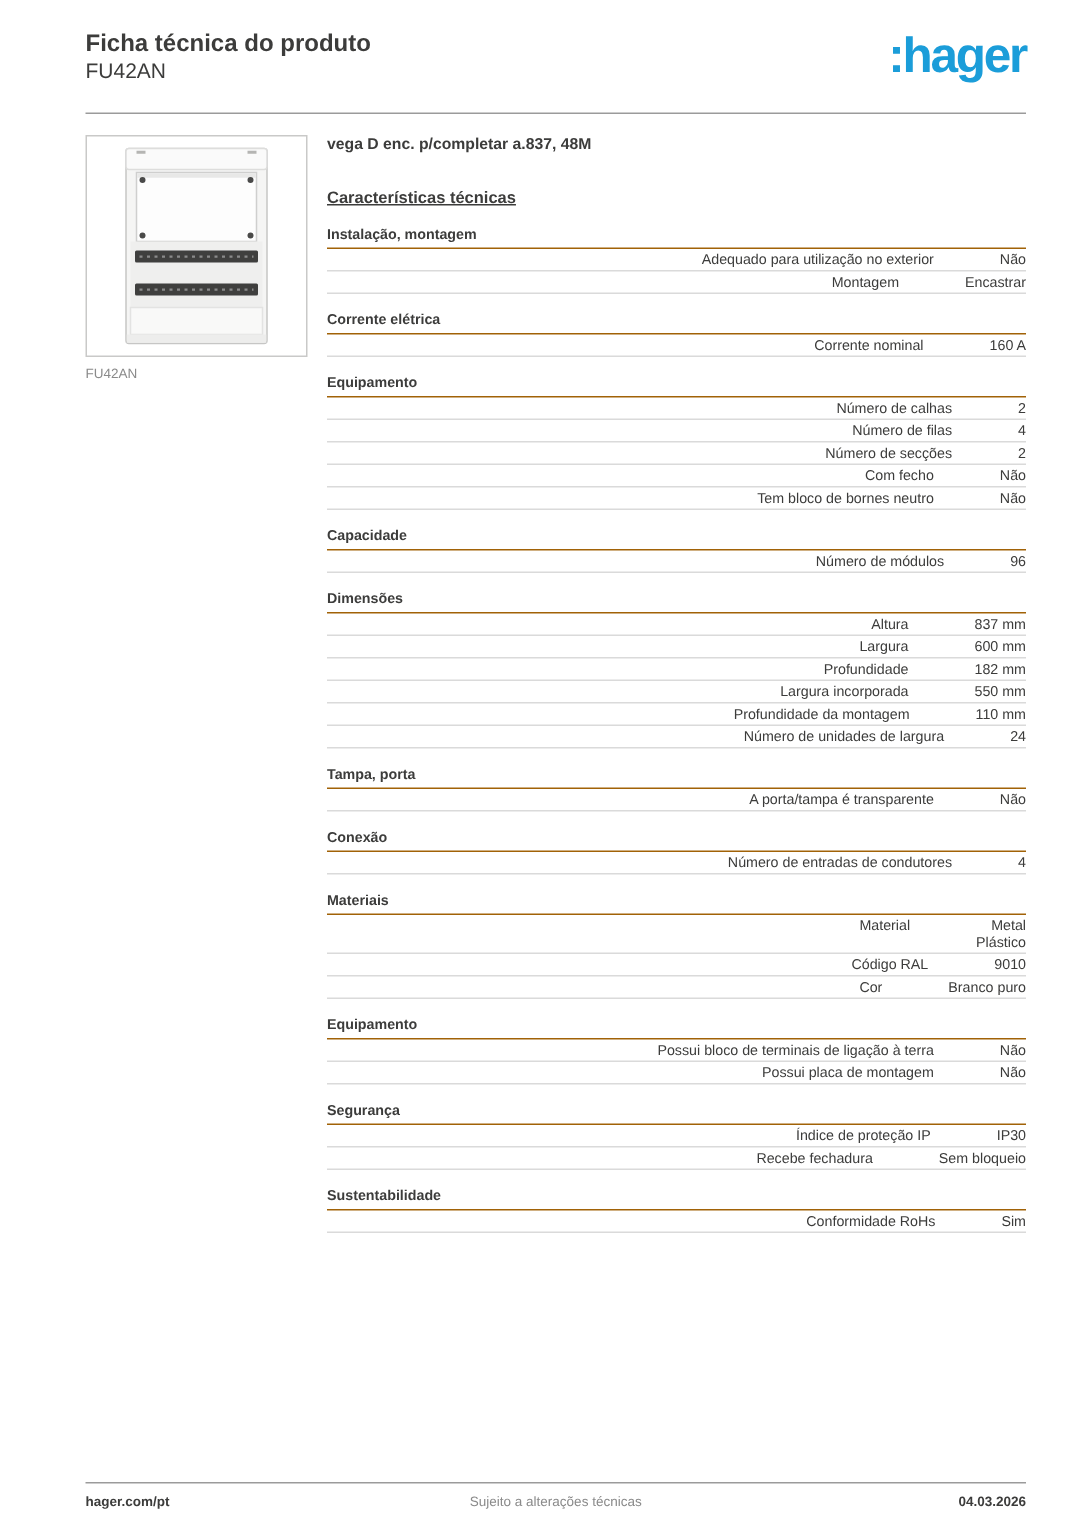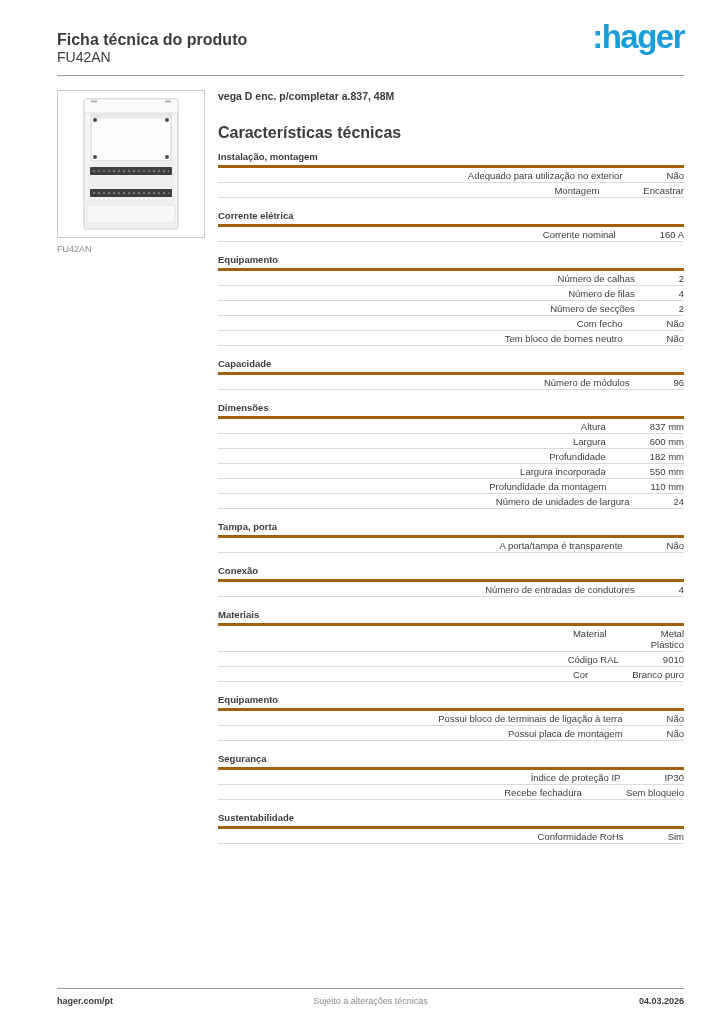--- a/index.html
+++ b/index.html
@@ -8,41 +8,41 @@
     width: 724px; height: 1024px;
     font-family: "Liberation Sans", sans-serif;
     color: #3c3c3b;
     position: relative;
     overflow: hidden;
   }
   .page { position: absolute; inset: 0; background: #fff; }
 
   
   .header { position: absolute; left: 57px; top: 20px; right: 40px; }
-  .doc-title { font-size: 16px; font-weight: bold; color: #3c3c3b; line-height: 19px; margin-top: 10px; }
+  .doc-title { font-size: 16px; font-weight: bold; color: #3c3c3b; line-height: 19px; }
   .doc-code  { font-size: 14px; color: #3c3c3b; line-height: 17px; }
   .logo { position: absolute; right: 0; top: 2px; font-size: 33px; font-weight: bold;
           color: #1b9dd9; letter-spacing: -1.5px; line-height: 30px; }
   .header-rule { position: absolute; left: 57px; right: 40px; top: 75px;
                  border-top: 1px solid #9b9b9b; }
 
   
   .image-col { position: absolute; left: 57px; top: 90px; width: 148px; }
   .image-box { width: 148px; height: 148px; border: 1px solid #c9c9c8; background: #fff;
                display: flex; align-items: flex-start; justify-content: flex-start; padding: 6px; }
   .image-caption { margin-top: 6px; font-size: 9px; color: #8a8a8a; }
 
   
   .spec-col { position: absolute; left: 218px; top: 90px; width: 466px; }
   .product-name { font-size: 10.5px; font-weight: bold; line-height: 13px; }
-  .specs-heading { font-size: 16px; font-weight: bold; margin-top: 23px; line-height: 13px; }
+  .specs-heading { font-size: 11px; font-weight: bold; margin-top: 23px; line-height: 13px; text-decoration: underline; }
   .spec-table { margin-top: 1px; }
   .section { margin-top: 12px; }
   .section-heading { font-size: 9.5px; font-weight: bold; line-height: 11px;
-                     padding-bottom: 3px; border-bottom: 3px solid #a16207; }
+                     padding-bottom: 3px; border-bottom: 1px solid #a16207; }
   .spec-row { display: flex; justify-content: flex-end; align-items: flex-start;
               font-size: 9.5px; line-height: 11px;
               padding: 1.5px 0 1.5px; border-bottom: 1px solid #dadada; }
   .spec-label { text-align: left; padding-right: 10px; }
   .spec-value { text-align: right; white-space: pre-line; flex-shrink: 0; padding-left: 34px; }
 
   
   .footer-rule { position: absolute; left: 57px; right: 40px; top: 988px;
                  border-top: 1px solid #9b9b9b; }
   .footer { position: absolute; left: 57px; right: 40px; top: 996px;

